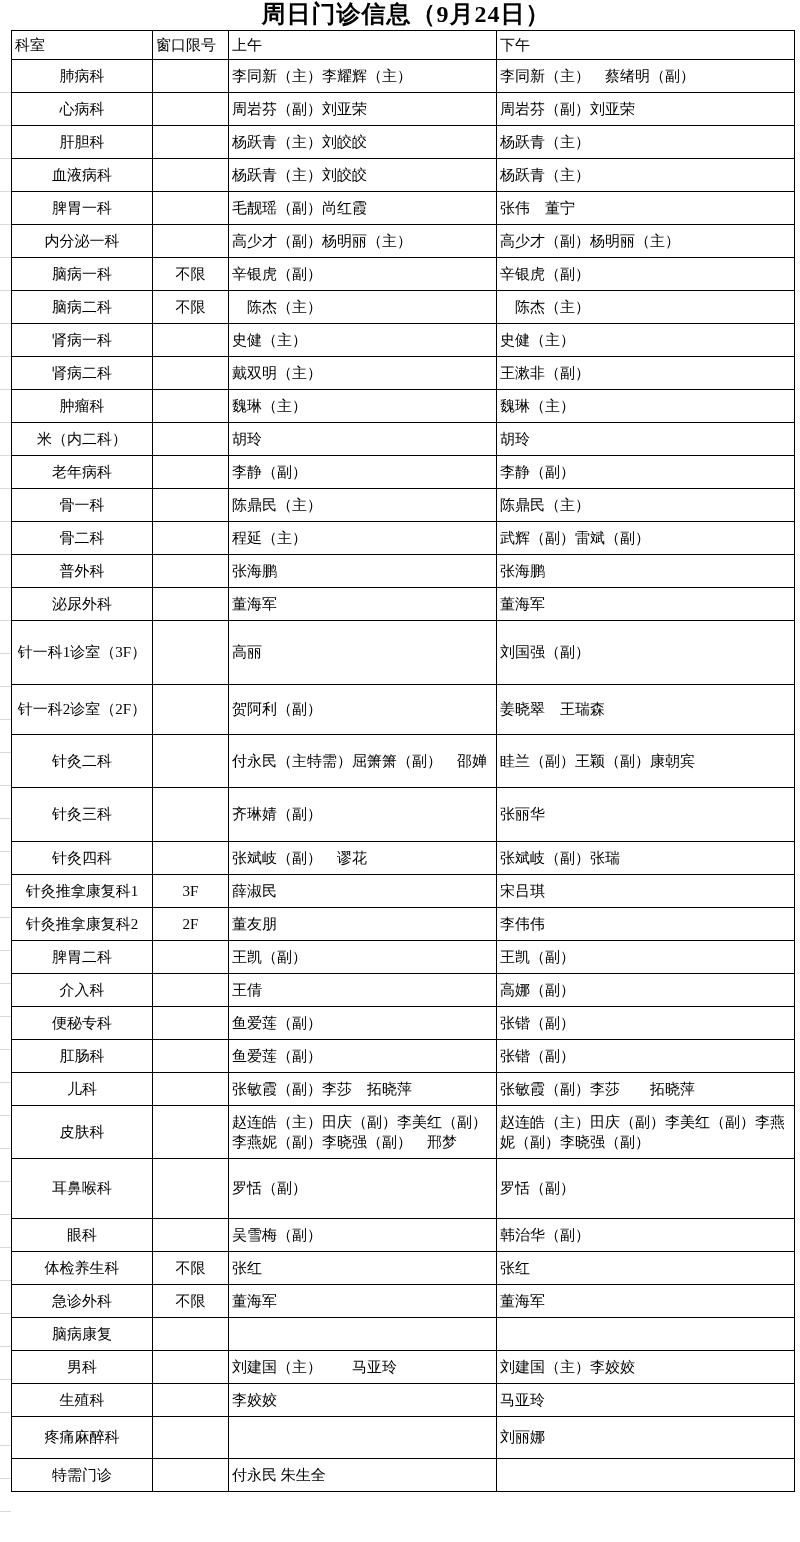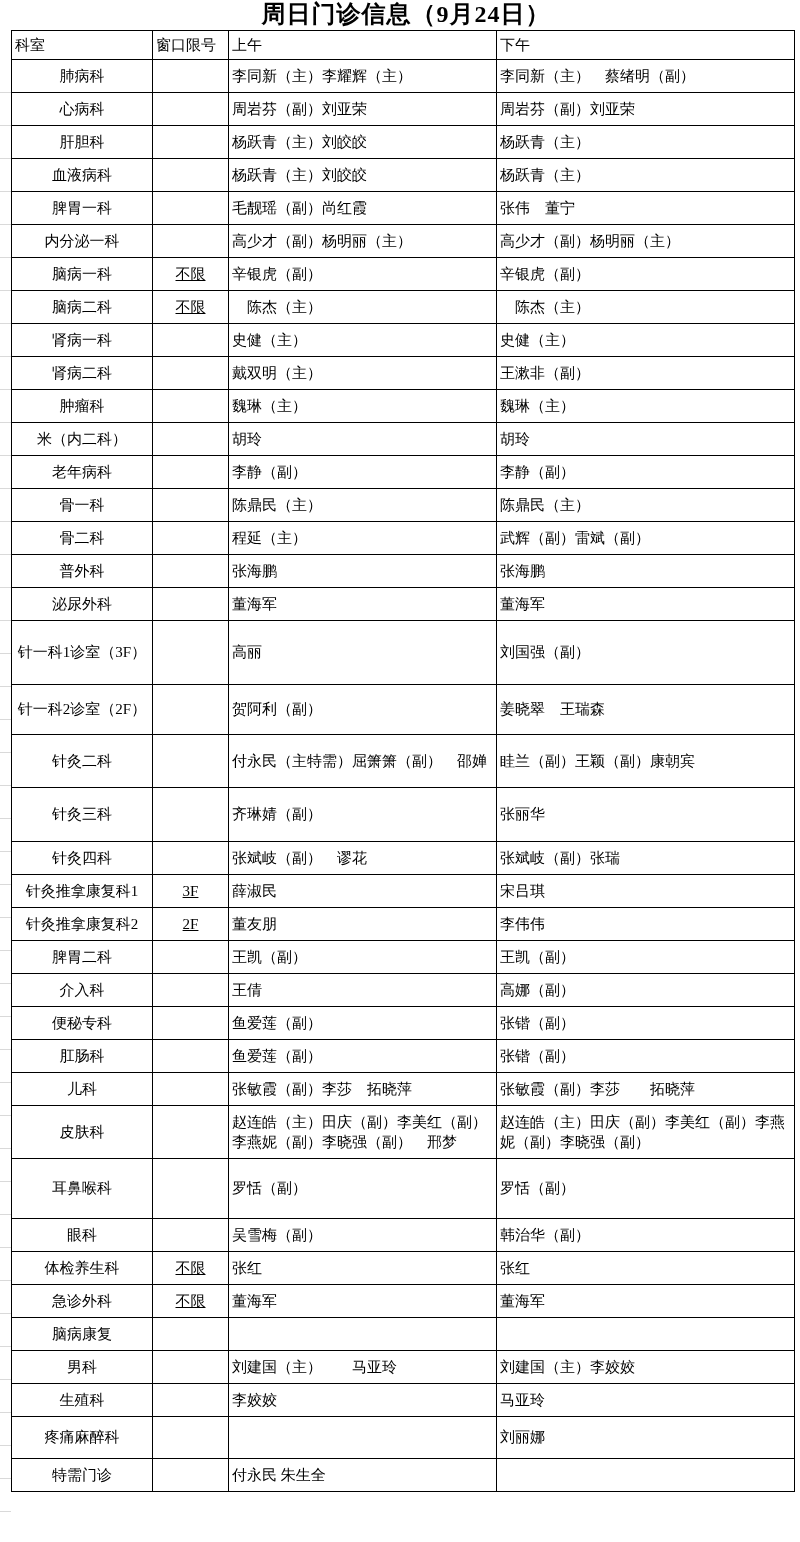--- a/index.html
+++ b/index.html
@@ -50,21 +50,21 @@
     overflow: hidden;
     vertical-align: middle;
   }
   table.schedule th {
     font-weight: normal;
     text-align: left;
     height: 29px;
   }
   td { height: 33px; }
   td.dept  { text-align: center; }
-  td.limit { text-align: center; text-decoration: underline; }
+  td.limit { text-align: center; }
   td.am, td.pm { text-align: left; white-space: pre-wrap; word-break: break-all; }
   
   tbody tr:nth-child(18) td { height: 64px; }
   tbody tr:nth-child(19) td { height: 50px; }
   tbody tr:nth-child(20) td { height: 53px; }
   tbody tr:nth-child(21) td { height: 54px; }
   tbody tr:nth-child(30) td { height: 53px; }
   tbody tr:nth-child(31) td { height: 60px; }
   tbody tr:nth-child(38) td { height: 42px; }
 </style>

